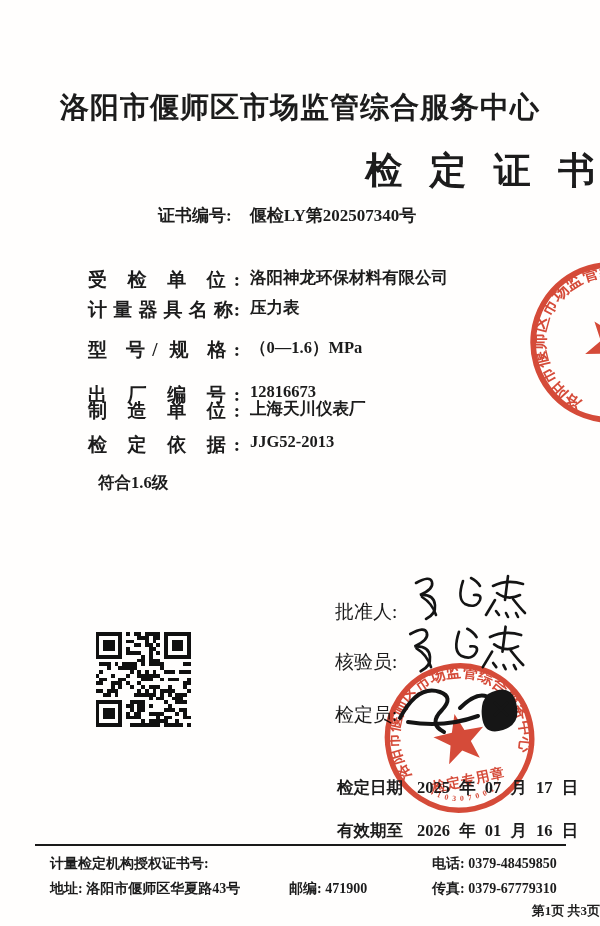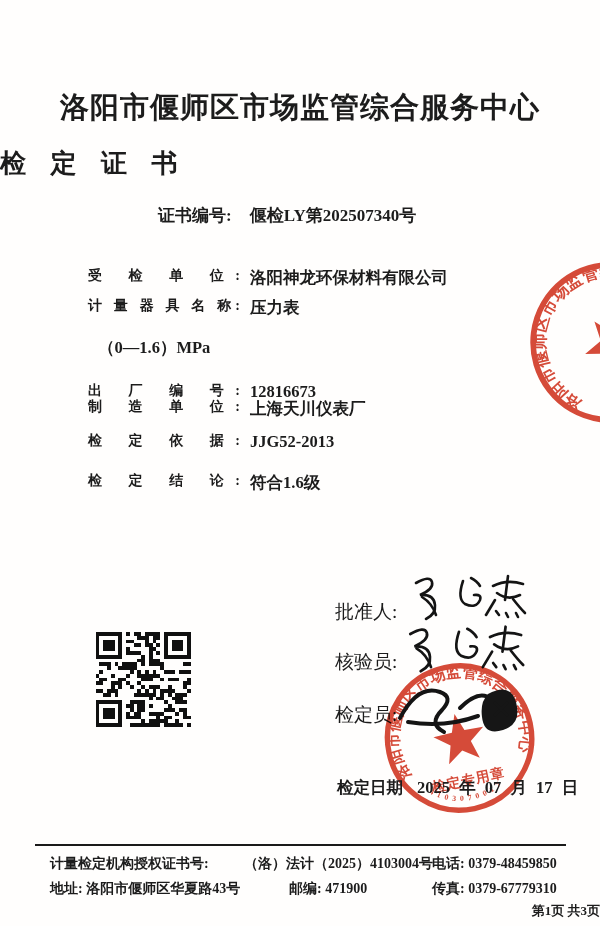--- a/index.html
+++ b/index.html
@@ -6,28 +6,28 @@
   .page{
     position:relative;width:600px;height:926px;background:#fffefd;
     overflow:hidden;font-family:"Liberation Serif","DejaVu Serif",serif;
     color:#1c1c1c;
   }
   .org-title{
     position:absolute;top:88px;left:0;width:100%;text-align:center;
     font-size:29px;font-weight:700;letter-spacing:1px;
   }
   .doc-title{
-    position:absolute;top:146px;left:0;width:100%;text-align:left;
-    font-size:26px;font-weight:700;letter-spacing:5px;word-spacing:8px;
+    position:absolute;top:146px;left:0;width:100%;text-align:right;
+    font-size:37px;font-weight:700;letter-spacing:5px;word-spacing:8px;
   }
   .certno-row{position:absolute;top:204px;left:158px;display:flex;font-size:17px;font-weight:700;text-align:right;}
   .certno-row .val{margin-left:18px;}
   .field-row{position:absolute;left:88px;display:flex;align-items:flex-start;}
   .f-label{
-    width:152px;font-size:14px;font-weight:700;
+    width:152px;font-size:19px;font-weight:700;
     text-align:justify;text-align-last:justify;
   }
   .f-value{margin-left:10px;font-size:16.5px;font-weight:700;white-space:nowrap;}
   .sig-label{position:absolute;left:335px;font-size:19px;font-weight:400;}
   .sig-svg{position:absolute;}
   .date-row{position:absolute;left:337px;display:flex;font-size:16.5px;font-weight:700;}
   .date-row .val{margin-left:14px;word-spacing:5px;white-space:nowrap;}
   .sep-line{position:absolute;top:844px;left:35px;width:531px;height:2px;background:#1a1a1a;}
   .footer-text{position:absolute;font-size:14px;font-weight:700;white-space:nowrap;}
   .page-info{position:absolute;top:902px;left:0;width:100%;text-align:right;font-size:13px;font-weight:700;}
@@ -52,36 +52,36 @@
 
   <div class="field-row" style="top:267px">
     <span class="f-label">受 检 单 位:</span>
     <span class="f-value">洛阳神龙环保材料有限公司</span>
   </div>
   <div class="field-row" style="top:297px">
     <span class="f-label">计 量 器 具 名 称:</span>
     <span class="f-value">压力表</span>
   </div>
   <div class="field-row" style="top:337px">
+    <span class="f-label">型 号/ 规 格:</span>
     <span class="f-value">（0—1.6）MPa</span>
   </div>
   <div class="field-row" style="top:382px">
     <span class="f-label">出 厂 编 号:</span>
     <span class="f-value">12816673</span>
   </div>
   <div class="field-row" style="top:398px">
     <span class="f-label">制 造 单 位:</span>
     <span class="f-value">上海天川仪表厂</span>
   </div>
   <div class="field-row" style="top:432px">
     <span class="f-label">检 定 依 据:</span>
     <span class="f-value">JJG52-2013</span>
   </div>
   <div class="field-row" style="top:472px">
-    <span class="f-label">检 定 结 论:</span>
     <span class="f-value">符合1.6级</span>
   </div>
 
   <svg class="qr" id="qr" width="106" height="95" viewBox="0 0 25 25" shape-rendering="crispEdges">
       <g fill="#101010">
         <rect x="0" y="0" width="1" height="1"></rect>
         <rect x="1" y="0" width="1" height="1"></rect>
         <rect x="2" y="0" width="1" height="1"></rect>
         <rect x="3" y="0" width="1" height="1"></rect>
         <rect x="4" y="0" width="1" height="1"></rect>
@@ -456,25 +456,28 @@
       <path d="M70,42 Q90,22 102,34 Q112,46 96,56"></path>
     </g>
     <path d="M98,28 q22,-12 28,8 q6,22 -13,28 q-19,6 -21,-13 q-2,-15 6,-23" fill="#161616"></path>
     <path d="M104,36 l14,14 M118,36 l-14,14" stroke="#161616" stroke-width="3"></path>
   </svg>
 
   <div class="date-row" style="top:777px">
     <span>检定日期</span>
     <span class="val">2025 年 07 月 17 日</span>
   </div>
+  <div class="date-row" style="top:820px">
+    <span>有效期至</span>
+    <span class="val">2026 年 01 月 16 日</span>
+  </div>
 
   <div class="sep-line"></div>
 
   <div class="footer-text" style="top:855px;left:50px">计量检定机构授权证书号:</div>
-  <div class="footer-text" style="top:855px;left:244px">（洛）法计（2025）4103004号</div>
   <div class="footer-text" style="top:855px;left:432px">电话: 0379-48459850</div>
 
   <div class="footer-text" style="top:880px;left:50px">地址: 洛阳市偃师区华夏路43号</div>
   <div class="footer-text" style="top:880px;left:289px">邮编: 471900</div>
   <div class="footer-text" style="top:880px;left:432px">传真: 0379-67779310</div>
 
   <div class="page-info">第1页 共3页</div>
 </div>
 
 </body></html>

